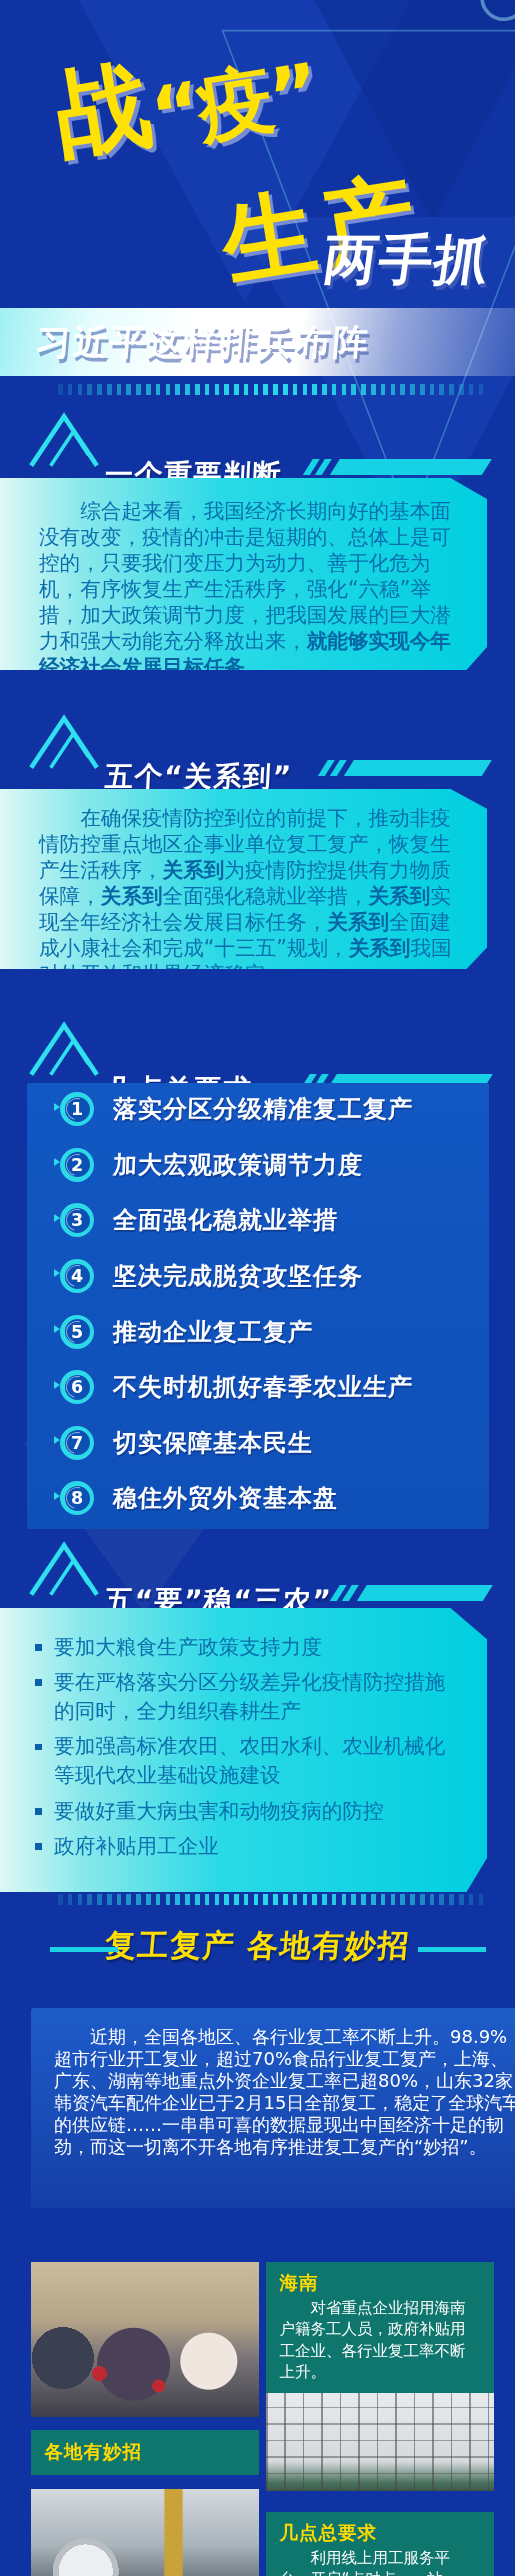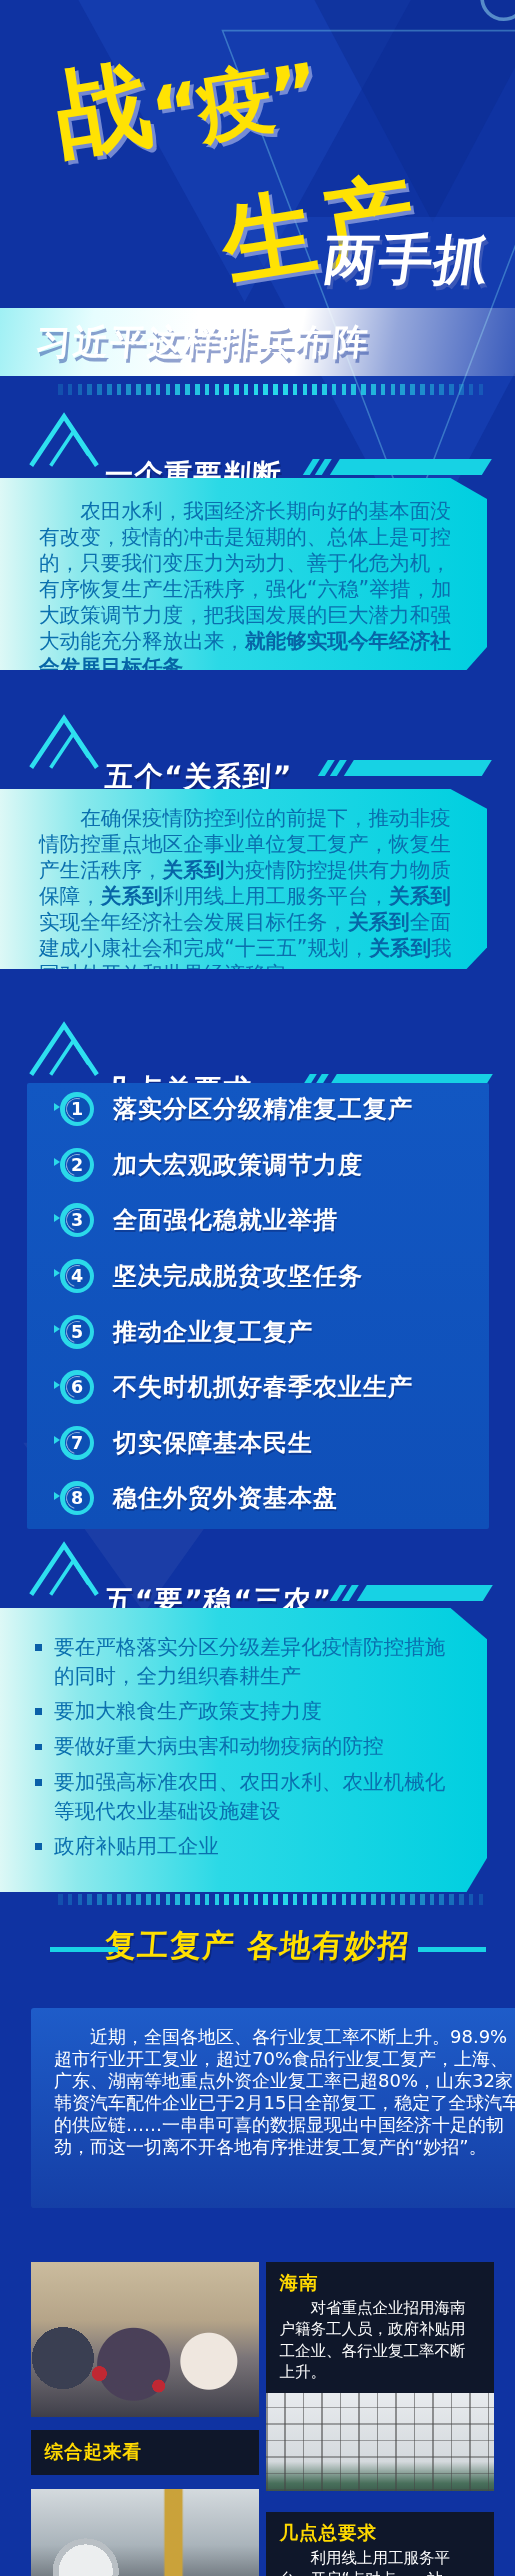--- a/index.html
+++ b/index.html
@@ -73,21 +73,21 @@
   .camp-line{position:absolute;top:1947px;width:68px;height:4.6px;background:#19D3E5;}
   #camp-line-l{left:50px;} #camp-line-r{left:418px;}
 
   #intro-panel{position:absolute;left:31px;top:2008px;width:512px;height:200px;border-radius:3.1px;
     background:linear-gradient(180deg,#1E5CC9 0%,#153FA6 100%);}
   #intro-panel p{margin:0;padding:17.5px 20.6px 0 23px;font-size:18px;line-height:22px;color:#ffffff;text-indent:2em;}
 
   
   #col-left{position:absolute;left:31px;top:2262px;width:228px;}
   #col-right{position:absolute;left:266px;top:2262px;width:228px;}
-  .region-card{background:#0f172a;padding:10.3px 13.4px 9.3px;}
+  .region-card{background:#0f766e;padding:10.3px 13.4px 9.3px;}
   .region-title{margin:0 0 4.1px 0;font-size:18.5px;font-weight:800;color:#FFD900;letter-spacing:1px;line-height:1.15;}
   .region-text{margin:0;font-size:15.5px;line-height:21.6px;color:#ffffff;text-indent:2em;}
   .region-photo{position:relative;width:100%;overflow:hidden;background:#44506a;}
 
   
   .ph-hetian-station{height:155px;background:
     radial-gradient(circle at 30% 72%,#c02833 0 7.2px,rgba(192,40,51,0) 7.7px),
     radial-gradient(circle at 56% 80%,#c02833 0 6.2px,rgba(192,40,51,0) 6.7px),
     radial-gradient(circle at 14% 62%,#3a3f52 0 31px,rgba(58,63,82,0) 31px),
     radial-gradient(circle at 45% 66%,#4a4058 0 36px,rgba(74,64,88,0) 37px),
@@ -175,33 +175,33 @@
 
   <svg class="layer sec-icon" style="left:24px;top:410px;" viewBox="0 0 150 120">
     <path d="M14 108 L78 12 L142 108" stroke="#2EE0F0" stroke-width="9" fill="none"></path>
     <path d="M52 108 L96 42 L126 88" stroke="#2EE0F0" stroke-width="7" fill="none"></path>
   </svg>
   <h2 class="layer sec-h2" style="left:105px;top:438px;">一个重要判断</h2>
   <div class="layer sec-dash" style="left:308px;top:459px;"></div>
   <div class="layer sec-dash" style="left:320px;top:459px;"></div>
   <div class="layer sec-bar" style="left:335px;top:459px;width:152px;"></div>
   <div class="layer panel-cyan" id="panel1" style="top:478px;height:192px;">
-    <p><span>农田水利，我国经济长期向好的基本面没有改变，疫情的冲击是短期的、总体上是可控的，只要我们变压力为动力、善于化危为机，有序恢复生产生活秩序，强化“六稳”举措，加大政策调节力度，把我国发展的巨大潜力和强大动能充分释放出来，</span><span class="seg-bold">就能够实现今年经济社会发展目标任务。</span></p>
+    <p><span>综合起来看，我国经济长期向好的基本面没有改变，疫情的冲击是短期的、总体上是可控的，只要我们变压力为动力、善于化危为机，有序恢复生产生活秩序，强化“六稳”举措，加大政策调节力度，把我国发展的巨大潜力和强大动能充分释放出来，</span><span class="seg-bold">就能够实现今年经济社会发展目标任务。</span></p>
   </div>
 
   <svg class="layer sec-icon" style="left:24px;top:712px;" viewBox="0 0 150 120">
     <path d="M14 108 L78 12 L142 108" stroke="#2EE0F0" stroke-width="9" fill="none"></path>
     <path d="M52 108 L96 42 L126 88" stroke="#2EE0F0" stroke-width="7" fill="none"></path>
   </svg>
   <h2 class="layer sec-h2" style="left:105px;top:740px;">五个“关系到”</h2>
   <div class="layer sec-dash" style="left:323px;top:760px;"></div>
   <div class="layer sec-dash" style="left:335px;top:760px;"></div>
   <div class="layer sec-bar" style="left:349px;top:760px;width:138px;"></div>
   <div class="layer panel-cyan" id="panel2" style="top:789px;height:180px;">
-    <p style="padding-top:15.5px;"><span>在确保疫情防控到位的前提下，推动非疫情防控重点地区企事业单位复工复产，恢复生产生活秩序，</span><span class="seg-bold">关系到</span><span>为疫情防控提供有力物质保障，</span><span class="seg-bold">关系到</span><span>利用线上用工服务平台，</span><span class="seg-bold">关系到</span><span>实现全年经济社会发展目标任务，</span><span class="seg-bold">关系到</span><span>全面建成小康社会和完成“十三五”规划，</span><span class="seg-bold">关系到</span><span>我国对外开放和世界经济稳定。</span></p>
+    <p style="padding-top:15.5px;"><span>在确保疫情防控到位的前提下，推动非疫情防控重点地区企事业单位复工复产，恢复生产生活秩序，</span><span class="seg-bold">关系到</span><span>为疫情防控提供有力物质保障，</span><span class="seg-bold">关系到</span><span>全面强化稳就业举措，</span><span class="seg-bold">关系到</span><span>实现全年经济社会发展目标任务，</span><span class="seg-bold">关系到</span><span>全面建成小康社会和完成“十三五”规划，</span><span class="seg-bold">关系到</span><span>我国对外开放和世界经济稳定。</span></p>
   </div>
 
   <svg class="layer sec-icon" style="left:24px;top:1019px;" viewBox="0 0 150 120">
     <path d="M14 108 L78 12 L142 108" stroke="#2EE0F0" stroke-width="9" fill="none"></path>
     <path d="M52 108 L96 42 L126 88" stroke="#2EE0F0" stroke-width="7" fill="none"></path>
   </svg>
   <h2 class="layer sec-h2" style="left:105px;top:1053px;">几点总要求</h2>
   <div class="layer sec-dash" style="left:305px;top:1074px;"></div>
   <div class="layer sec-dash" style="left:317px;top:1074px;"></div>
   <div class="layer sec-bar" style="left:332px;top:1074px;width:156px;"></div>
@@ -279,33 +279,33 @@
     <path d="M52 108 L96 42 L126 88" stroke="#2EE0F0" stroke-width="7" fill="none"></path>
   </svg>
   <h2 class="layer sec-h2" style="left:105px;top:1564px;">五“要”稳“三农”</h2>
   <div class="layer sec-dash" style="left:335px;top:1585px;"></div>
   <div class="layer sec-dash" style="left:347px;top:1585px;"></div>
   <div class="layer sec-bar" style="left:362px;top:1585px;width:126px;"></div>
   <div class="layer panel-cyan" id="panel4" style="top:1608px;height:284px;">
     <ul id="agri-list">
         <li class="agri-item">
           <span class="agri-square"></span>
+          <span>要加大粮食生产政策支持力度</span>
+        </li>
+        <li class="agri-item">
+          <span class="agri-square"></span>
           <span>要在严格落实分区分级差异化疫情防控措施的同时，全力组织春耕生产</span>
         </li>
         <li class="agri-item">
           <span class="agri-square"></span>
-          <span>要加大粮食生产政策支持力度</span>
+          <span>要加强高标准农田、农田水利、农业机械化等现代农业基础设施建设</span>
         </li>
         <li class="agri-item">
           <span class="agri-square"></span>
           <span>要做好重大病虫害和动物疫病的防控</span>
-        </li>
-        <li class="agri-item">
-          <span class="agri-square"></span>
-          <span>要加强高标准农田、农田水利、农业机械化等现代农业基础设施建设</span>
         </li>
         <li class="agri-item">
           <span class="agri-square"></span>
           <span>政府补贴用工企业</span>
         </li>
       </ul>
   </div>
 
   <div class="layer ticks" id="ticks-mid" style="left:58px;top:1894px;">
       <span class="tick" style="opacity: 0.18;"></span>
@@ -360,21 +360,21 @@
   <div class="layer camp-line" id="camp-line-l"></div>
   <div class="layer camp-line" id="camp-line-r"></div>
 
   <div class="layer" id="intro-panel">
     <p>近期，全国各地区、各行业复工率不断上升。98.9%超市行业开工复业，超过70%食品行业复工复产，上海、广东、湖南等地重点外资企业复工率已超80%，山东32家韩资汽车配件企业已于2月15日全部复工，稳定了全球汽车的供应链……一串串可喜的数据显现出中国经济十足的韧劲，而这一切离不开各地有序推进复工复产的“妙招”。</p>
   </div>
 
   <div class="layer" id="col-left">
       <div class="region-photo ph-hetian-station" style="margin-bottom: 13.4px;"></div>
       <div class="region-card" style="margin-bottom: 13.4px;">
-        <h3 class="region-title">综合起来看</h3>
+        <h3 class="region-title">各地有妙招</h3>
       </div>
       <div class="region-photo ph-shandong-factory" style="margin-bottom: 0px;"></div>
     </div>
   <div class="layer" id="col-right">
       <div class="region-card" style="margin-bottom: 0px;">
         <h3 class="region-title">海南</h3>
         <p class="region-text">对省重点企业招用海南户籍务工人员，政府补贴用工企业、各行业复工率不断上升。</p>
       </div>
       <div class="region-photo ph-hainan-construction" style="margin-bottom: 20.6px;"></div>
       <div class="region-card" style="margin-bottom: 0px;">

